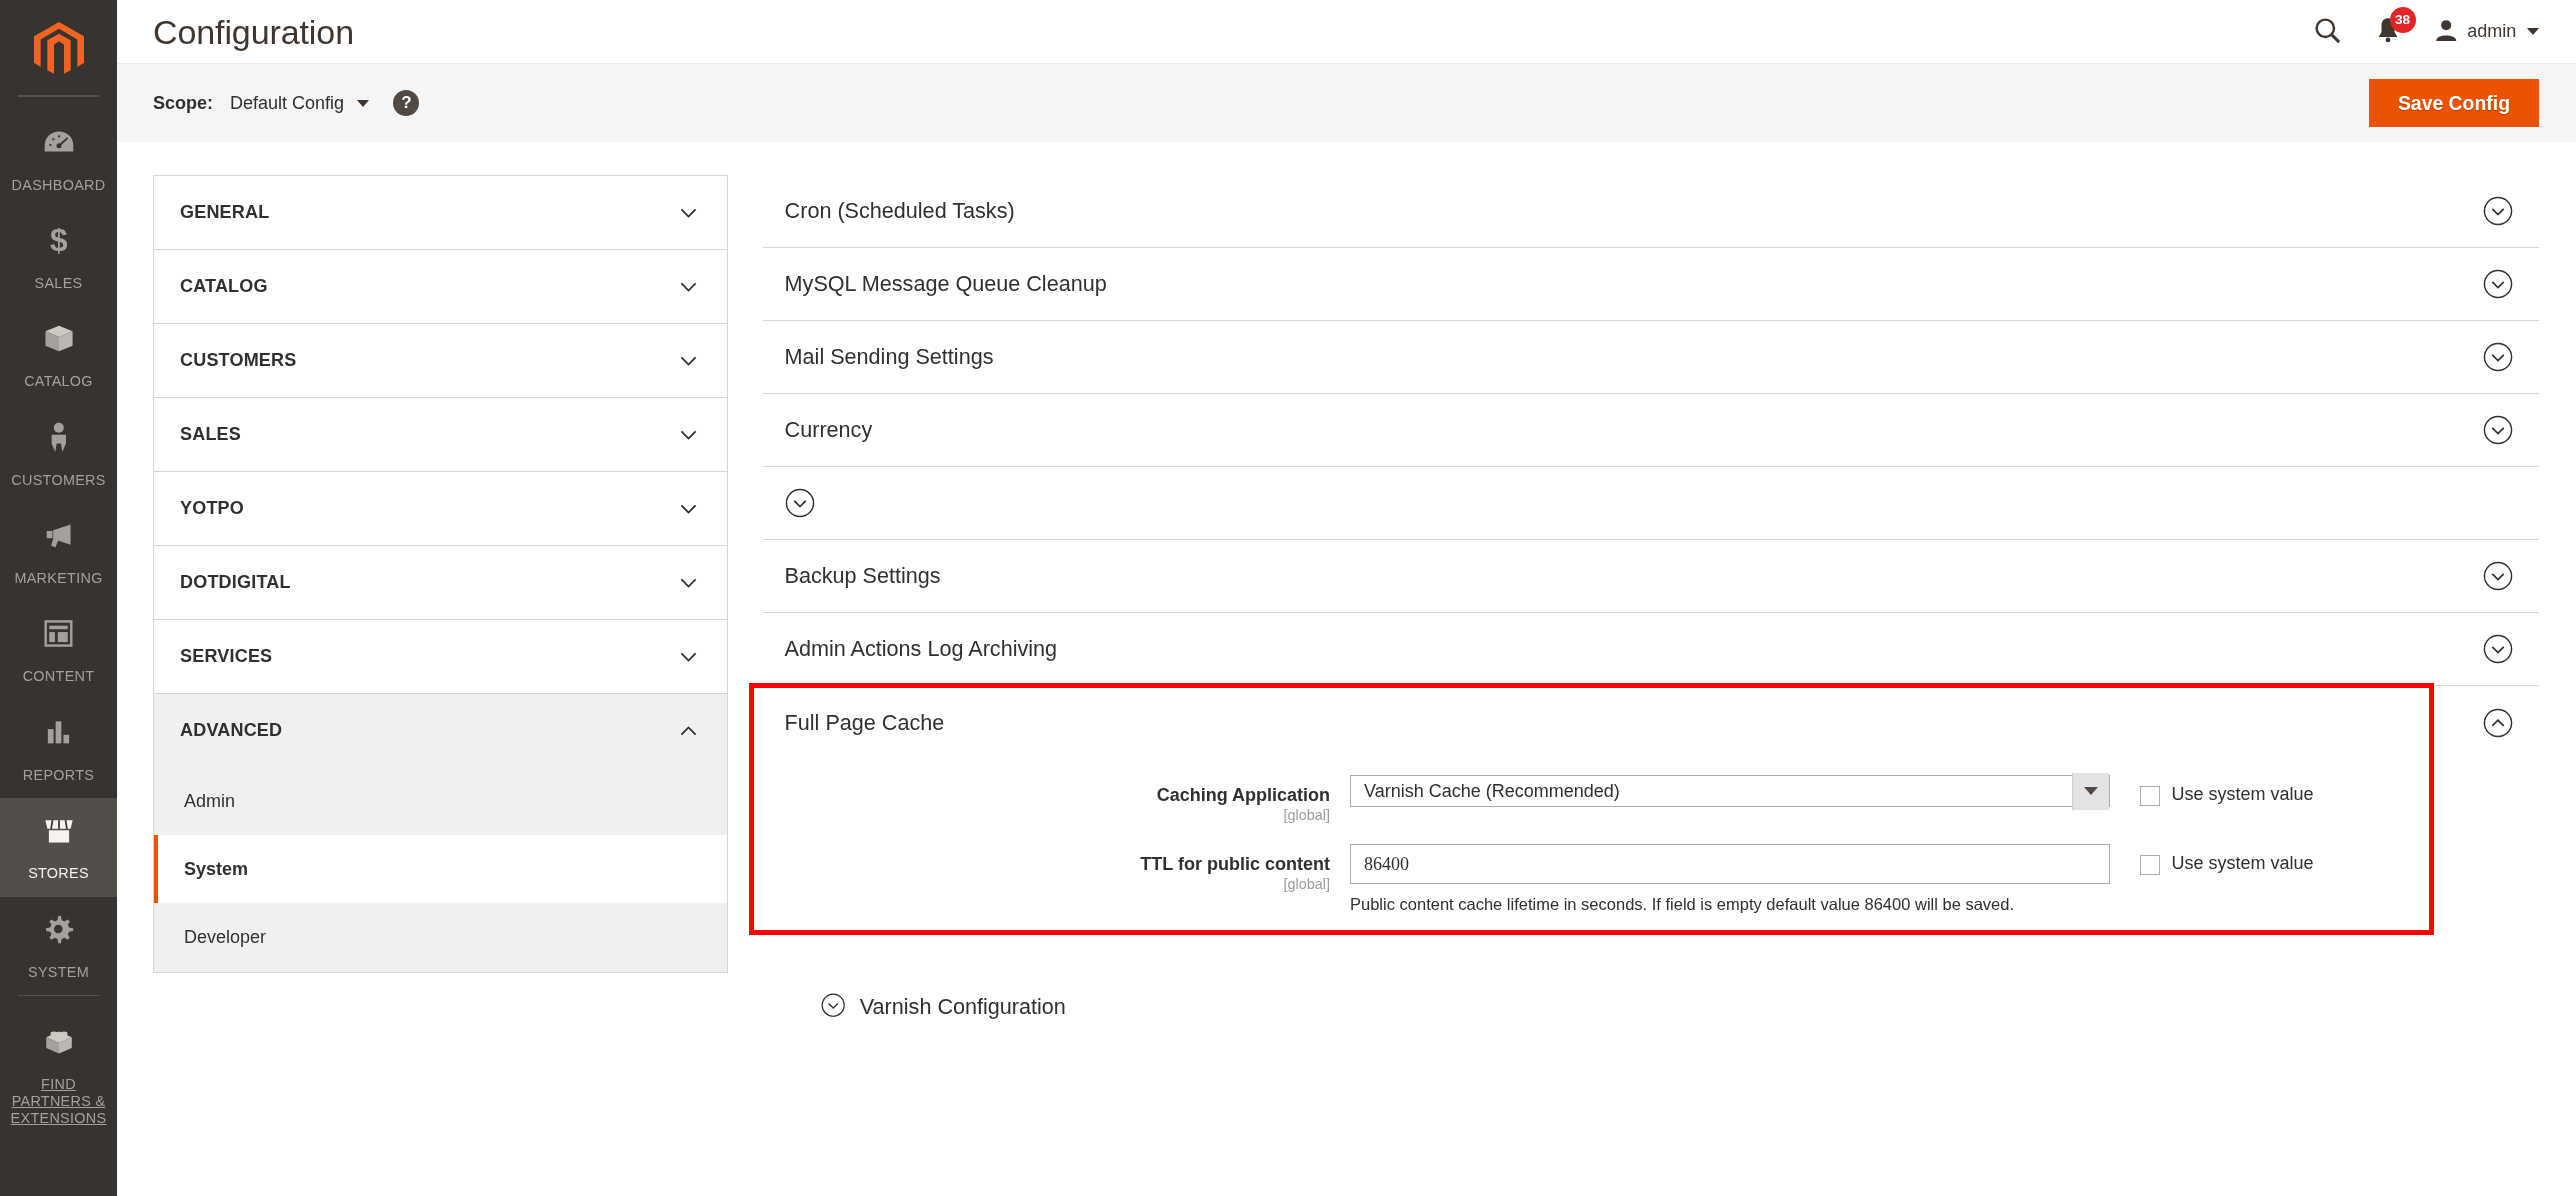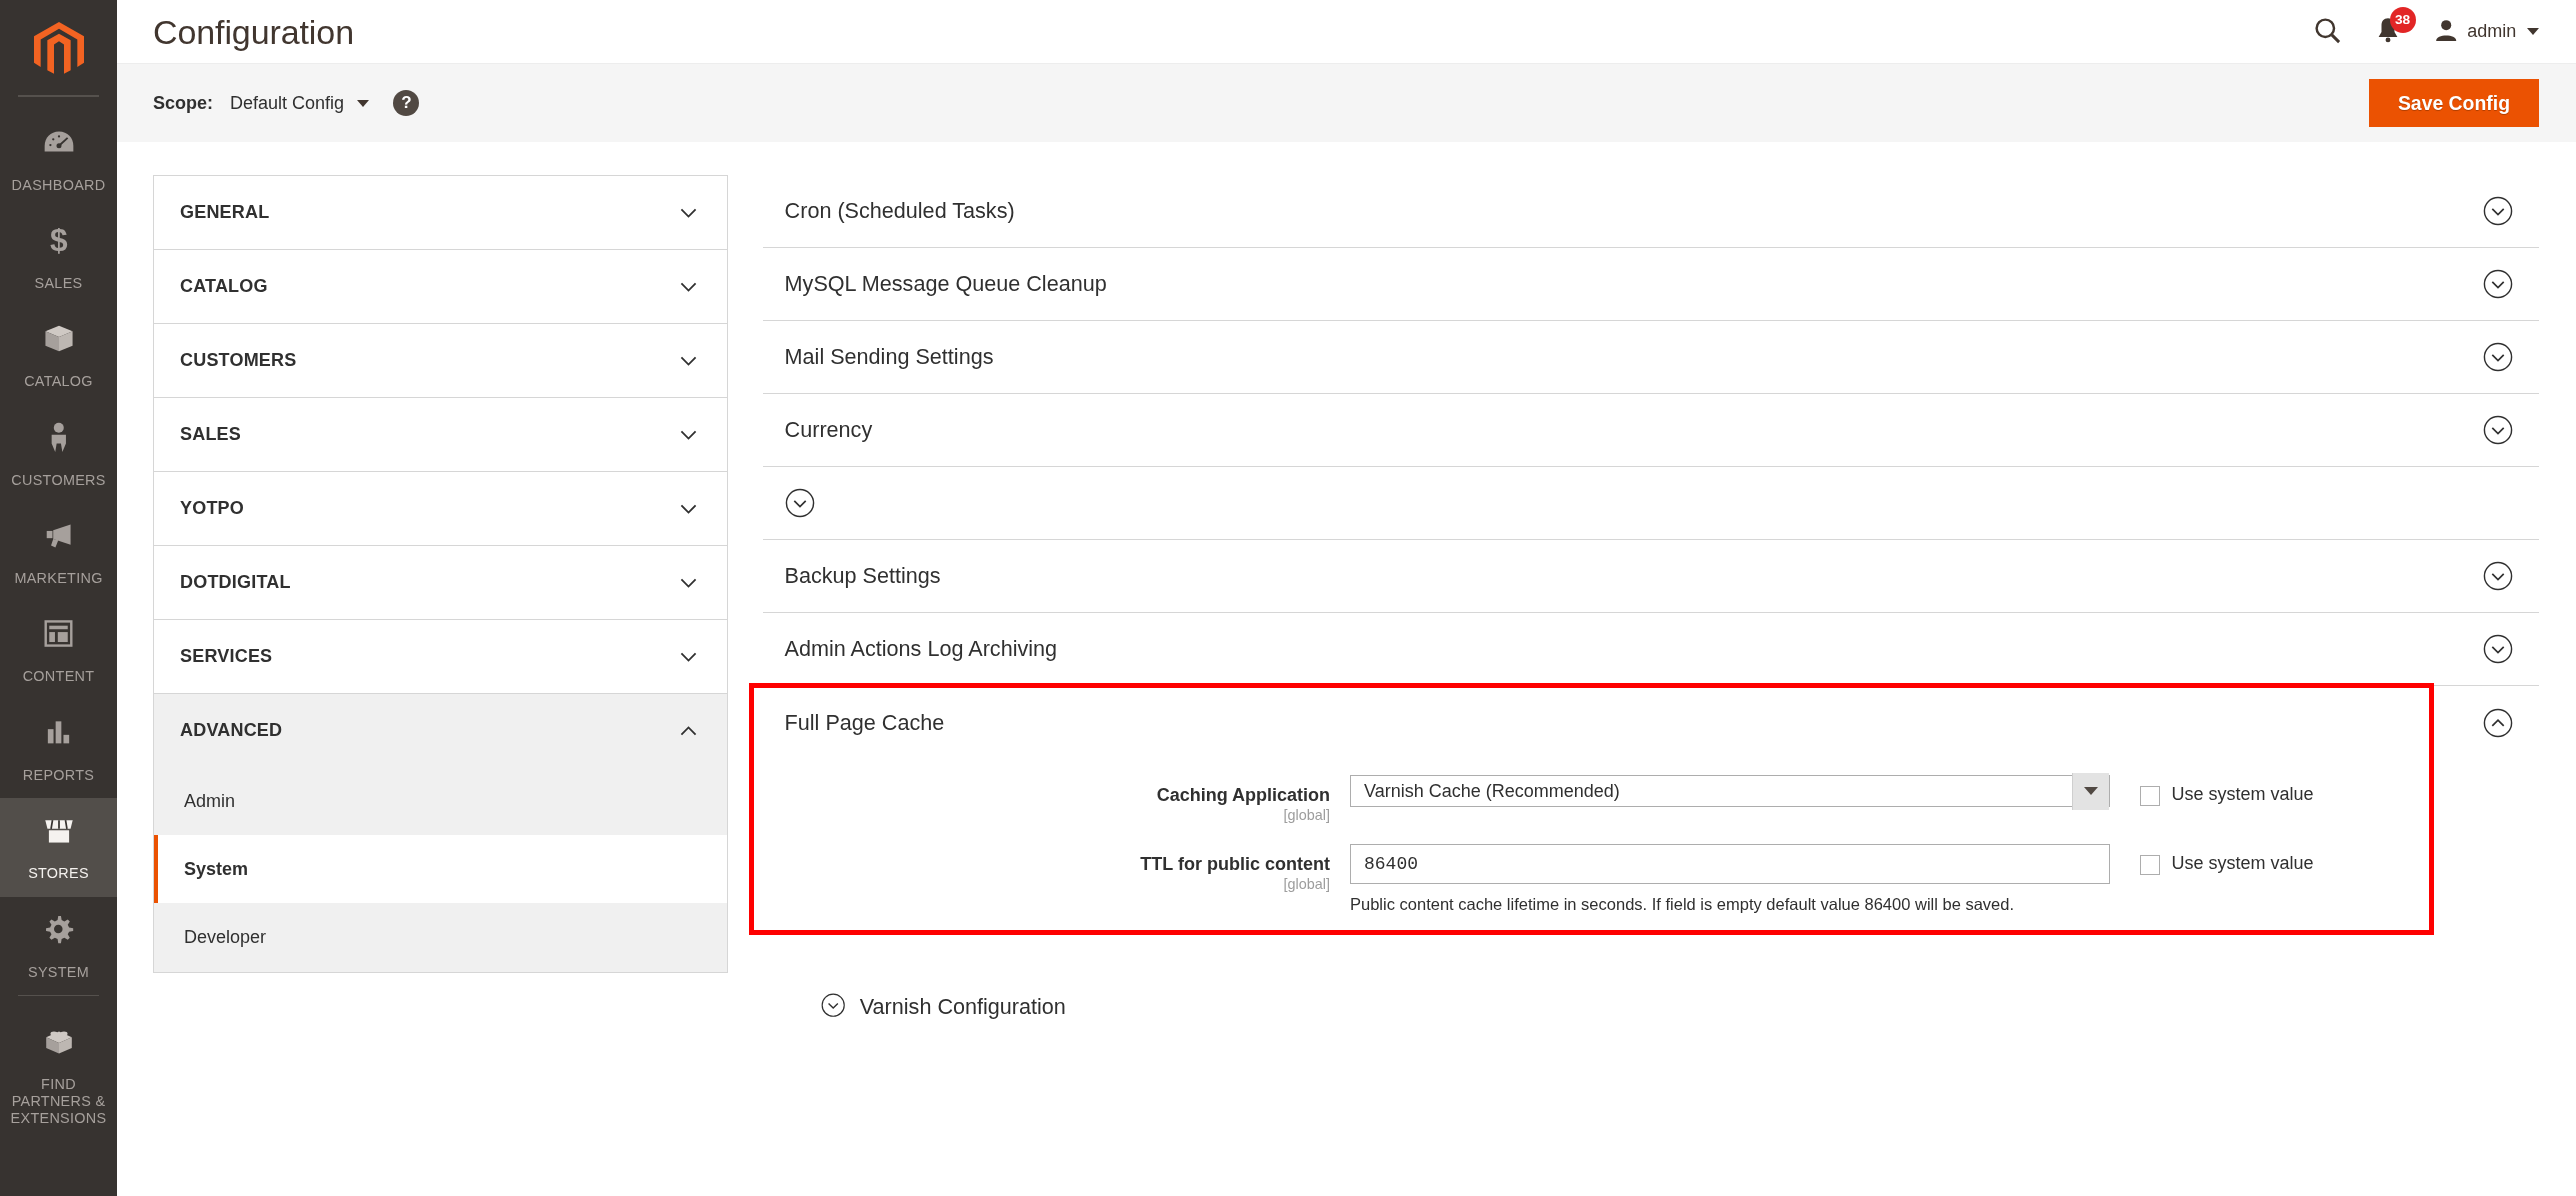--- a/index.html
+++ b/index.html
@@ -28,21 +28,21 @@
   }
   .nav-item.active { background: #524e4a; }
   .nav-icon { width: 33px; height: 33px; display: flex; align-items: center; justify-content: center; }
   .nav-icon svg { display: block; }
   .nav-label {
     font-size: 14.4px; color: #a6a09c; letter-spacing: 0.3px;
     text-align: center; line-height: 1.18; text-transform: uppercase;
     font-family: "Liberation Sans", sans-serif;
   }
   .nav-item.active .nav-label { color: #f5f2ef; }
-  .nav-label.two-line { max-width: 108px; }
+  .nav-label.two-line { max-width: 108px; text-decoration: underline; }
 
   
   .main { flex: 1; height: 1196px; position: relative; background: #ffffff; }
 
   
   .topbar {
     height: 63px; display: flex; align-items: center;
     padding: 0 37px 0 36px; background: #ffffff;
   }
   .page-title {
@@ -173,21 +173,21 @@
     border-left: 0.7px solid #cfcfcf;
     display: flex; align-items: center; justify-content: center;
   }
   .tri-down {
     width: 0; height: 0; border-left: 7.2px solid transparent;
     border-right: 7.2px solid transparent; border-top: 8.6px solid #514943;
   }
   .txt-input {
     width: 760px; height: 40px; border: 1.4px solid #adadad;
     background: #ffffff; font-size: 18px; color: #303030;
-    padding: 0 13px; font-family: Liberation Mono, monospace;
+    padding: 0 13px; font-family: Liberation Serif, serif;
   }
   .field-hint {
     font-size: 16.5px; color: #303030; margin-top: 10px; line-height: 1.3;
   }
   .usv {
     display: flex; align-items: flex-start; gap: 11.5px;
     margin-left: 30px; padding-top: 8.6px; cursor: pointer;
   }
   .usv-box {
     width: 20px; height: 20px; border: 1.4px solid #adadad;

